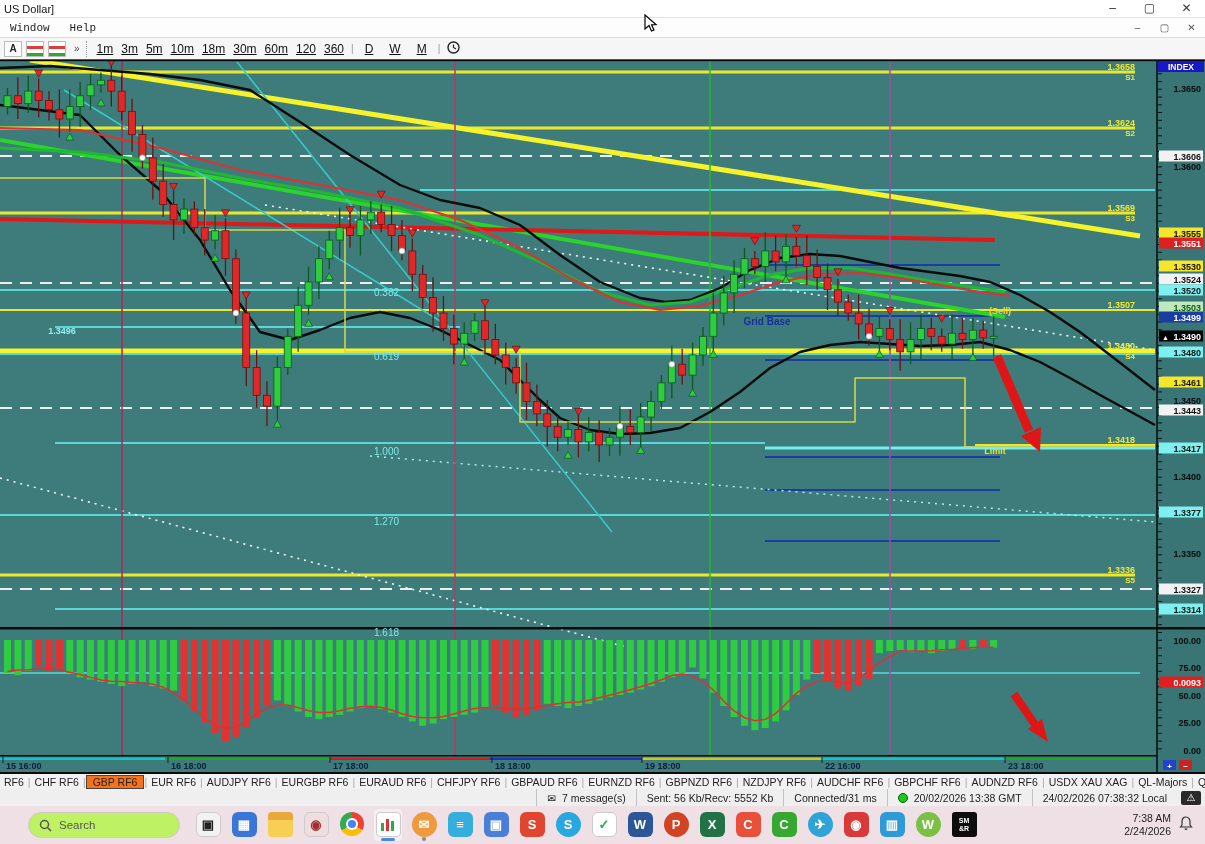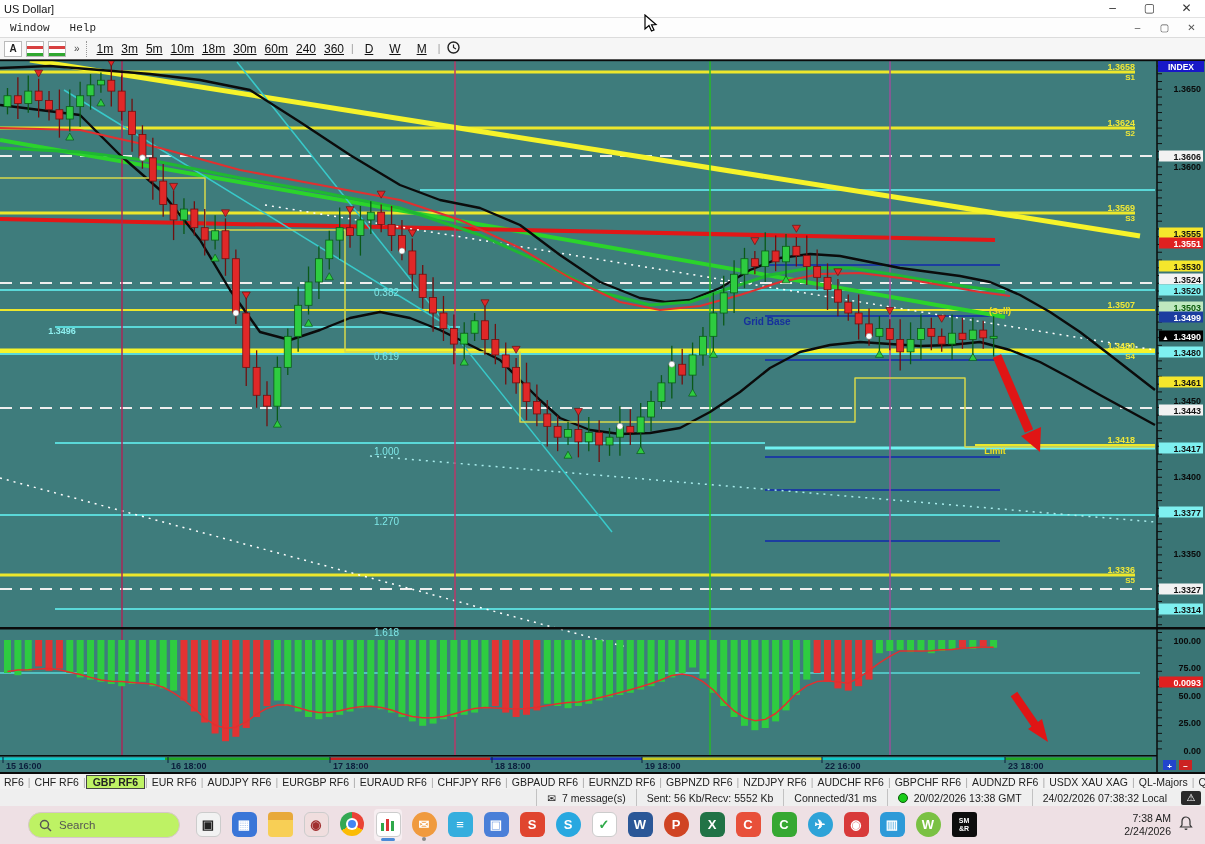--- a/index.html
+++ b/index.html
@@ -27,21 +27,21 @@
   .tbsep { width:1px; height:16px; border-left:1px dotted #999; margin:0 6px; }
   .tf { padding:0 4px; font-size:12px; color:#111;text-decoration:underline; }
   .pipe { color:#999; padding:0 3px; }
 
   .chartwrap { position:absolute; top:60px; left:0; width:1205px; height:712px; }
   svg text { font-family:"Liberation Sans", sans-serif; }
 
   .tabsbar { position:absolute; top:772px; left:0; width:1205px; height:17px; background:#f2f2f2;
              border-top:2px solid #0a0a0a; display:flex; align-items:center; font-size:10.5px; color:#222; overflow:hidden; }
   .tab { padding:0 4px; white-space:nowrap; }
-  .tab.active { font-weight:bold; border:1px solid #444; background:#bef264; padding:0 6px; }
+  .tab.active { font-weight:normal; border:1px solid #444; background:#f97316; padding:0 6px; }
   .tabsep { color:#aaa; }
 
   .statusbar { position:absolute; top:789px; left:0; width:1205px; height:17px; background:#efefef;
                display:flex; align-items:center; font-size:10.5px; color:#222; }
   .seg { border-left:1px solid #c2c2c2; height:100%; display:flex; align-items:center;
          padding:0 10px; white-space:nowrap; }
   .spacer { flex:1; }
   .gdot { width:10px; height:10px; border-radius:50%; background:#18cc18; border:1px solid #0a5a0a; margin-right:6px; }
   .warnbox { width:20px; height:14px; background:#2a2a2a; color:#fff; font-size:10px;
              display:flex; align-items:center; justify-content:center; border-radius:2px; margin:0 4px; }
@@ -107,21 +107,21 @@
     <span style="margin-left:8px; color:#444;">»</span>
     <div class="tbsep"></div>
     <div id="tfbar" style="display:flex;">
         <span class="tf">1m</span>
         <span class="tf">3m</span>
         <span class="tf">5m</span>
         <span class="tf">10m</span>
         <span class="tf">18m</span>
         <span class="tf">30m</span>
         <span class="tf">60m</span>
-        <span class="tf">240</span>
+        <span class="tf">120</span>
         <span class="tf">360</span>
       </div>
     <span class="pipe">|</span>
     <div id="pbar" style="display:flex;">
         <span class="tf" style="padding: 0px 8px;">D</span>
         <span class="tf" style="padding: 0px 8px;">W</span>
         <span class="tf" style="padding: 0px 8px;">M</span>
       </div>
     <span class="pipe">|</span>
     <span style="margin-left:4px;">

